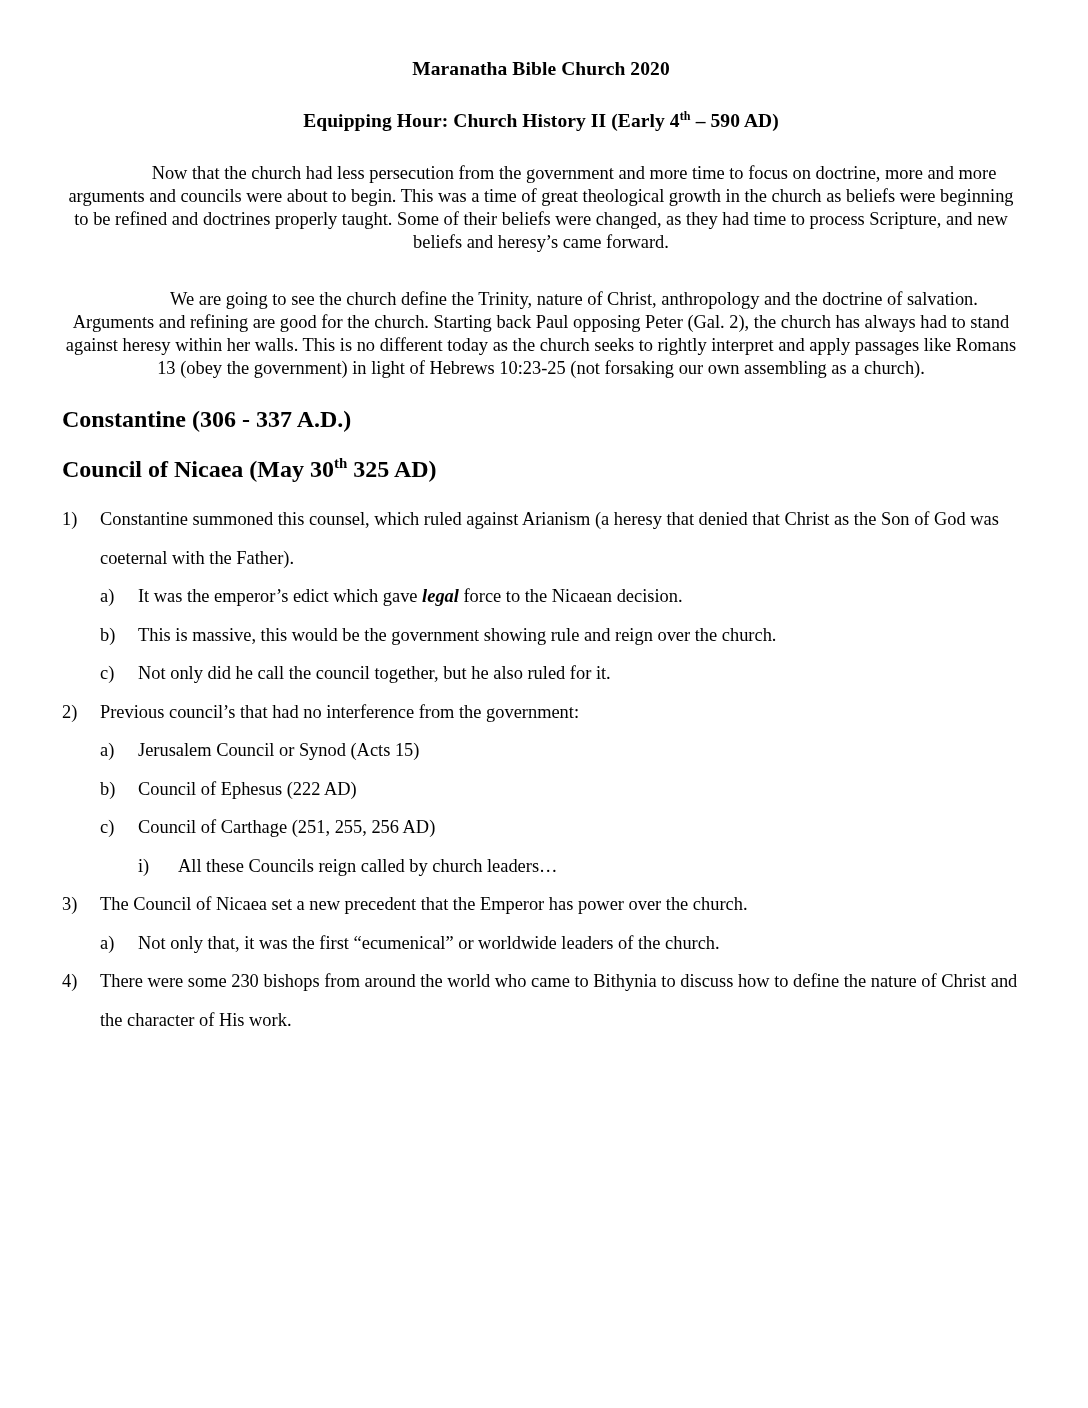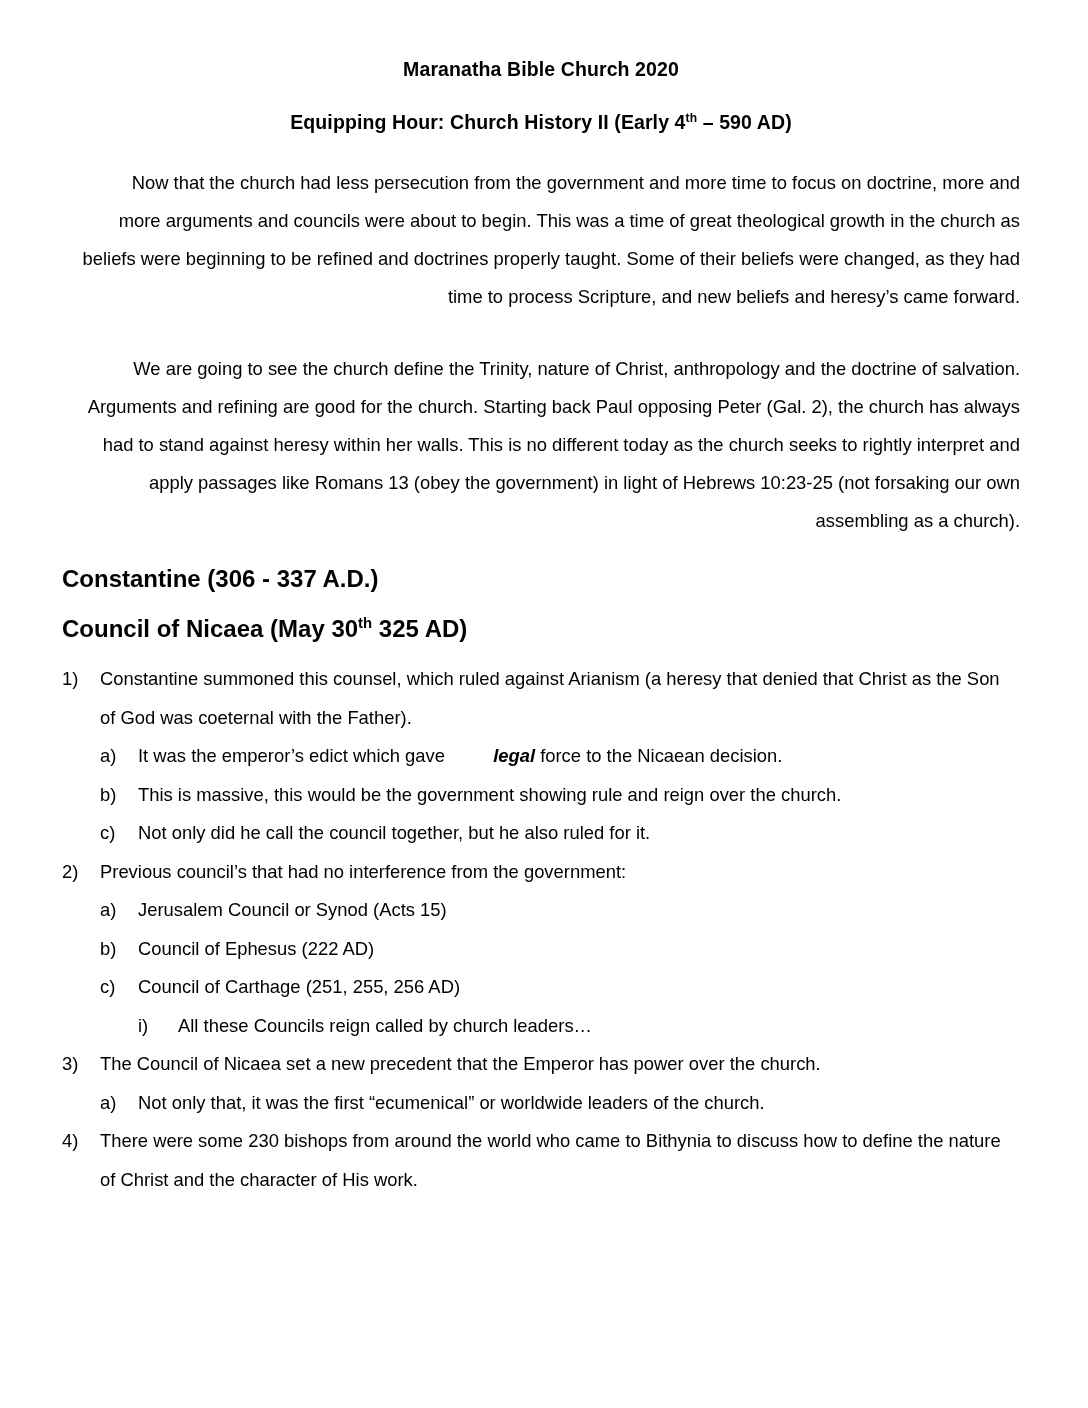--- a/index.html
+++ b/index.html
@@ -12,20 +12,21 @@
     height: 1408px;
     font-family: "Liberation Sans", sans-serif;
     color: #000000;
   }
   .page {
     width: 1088px;
     height: 1408px;
     box-sizing: border-box;
     padding: 58px 68px 40px 62px;
     position: relative;
+    font-family: Liberation Serif, serif;
   }
   .title {
     text-align: center;
     font-weight: bold;
     font-size: 19.5px;
     letter-spacing: 0.1px;
     margin: 0 0 30px 0;
   }
   .title.t2 {
     margin-top: 0;
@@ -35,23 +36,23 @@
     margin-top: 6px;
     margin-bottom: 36px;
   }
   sup {
     font-size: 0.62em;
     vertical-align: super;
     line-height: 0;
   }
   p.body {
     font-size: 18.4px;
-    line-height: 38px;
+    line-height: 23px;
     margin: 0 0 4px 0;
-    text-align: right;
+    text-align: center;
     text-indent: 66px;
   }
   p.body.second {
     margin-top: 34px;
   }
   h3.subhead {
     font-size: 24px;
     font-weight: bold;
     margin: 26px 0 0 0;
     line-height: 26px;
@@ -106,21 +107,21 @@
     line-height: 38.5px;
   }
   ol.lvl3 > li > .marker {
     position: absolute;
     left: 0;
     top: 0;
     width: 32px;
     text-align: left;
   }
   .txt { display: inline; }
-  .bolditalic { font-weight: bold; font-style: italic; margin-left: 43px; }
+  .bolditalic { font-weight: bold; font-style: italic; }
 </style>
 </head>
 <body>
 
 <div class="page">
 
   <h1 class="title t1">Maranatha Bible Church 2020</h1>
 
   <h2 class="title t2"><span class="txt">Equipping Hour: Church History II (Early 4</span><sup>th</sup><span class="txt"> – 590 AD)</span></h2>
 

